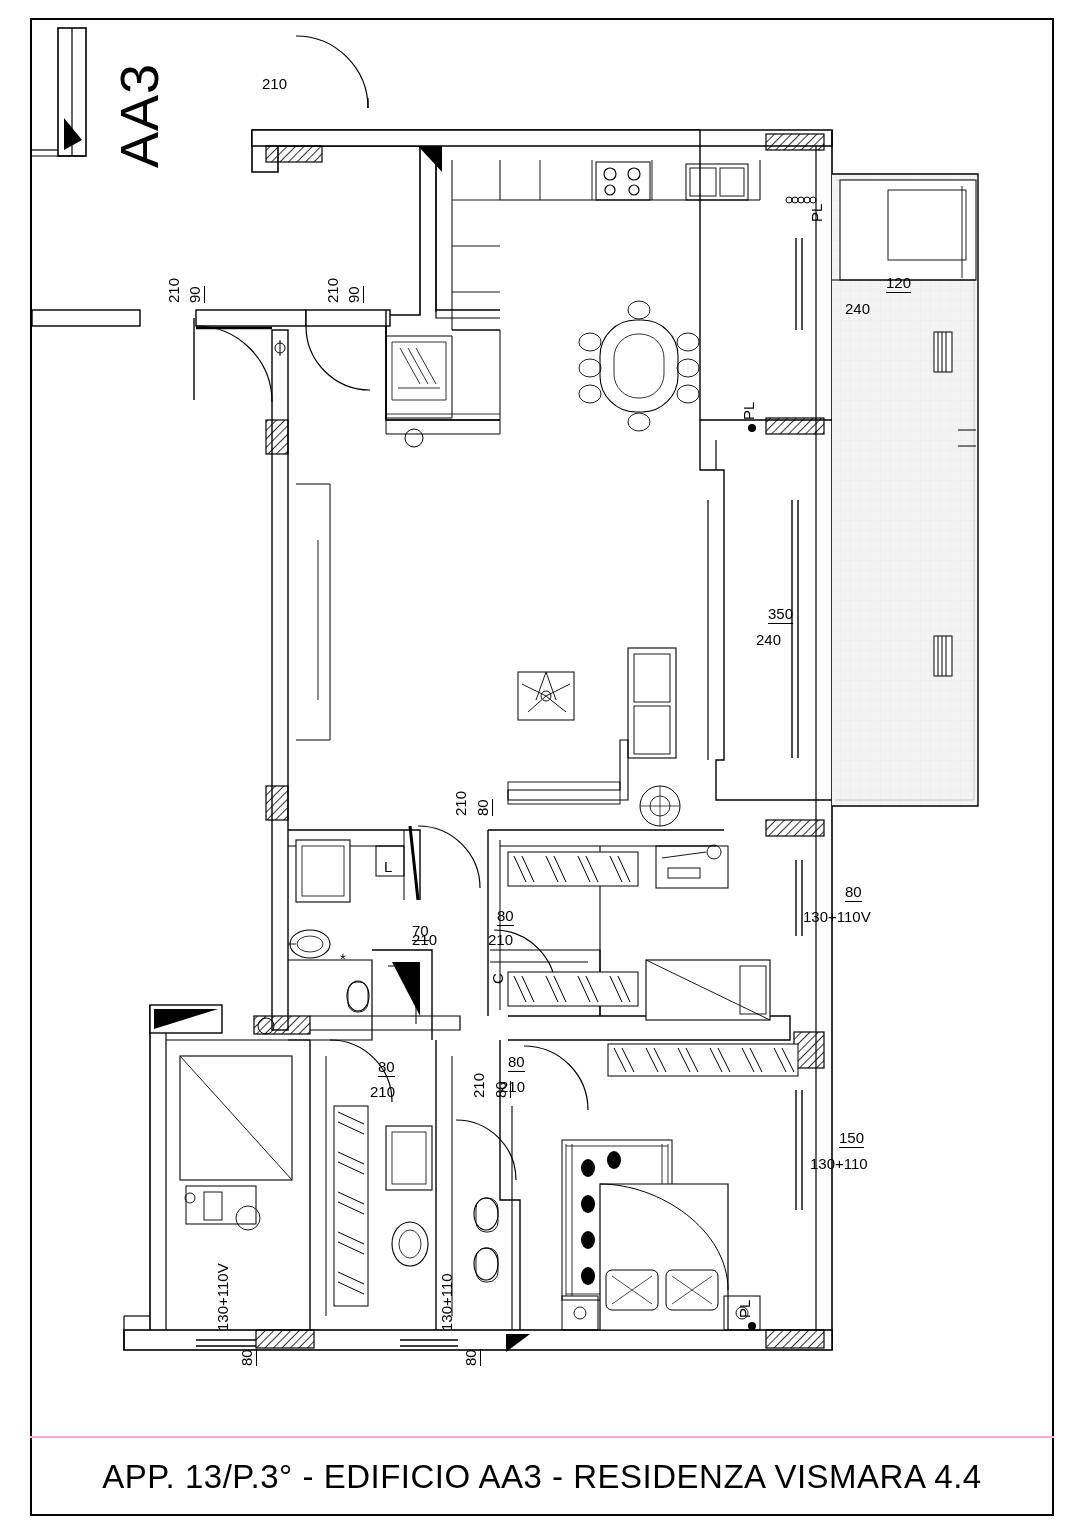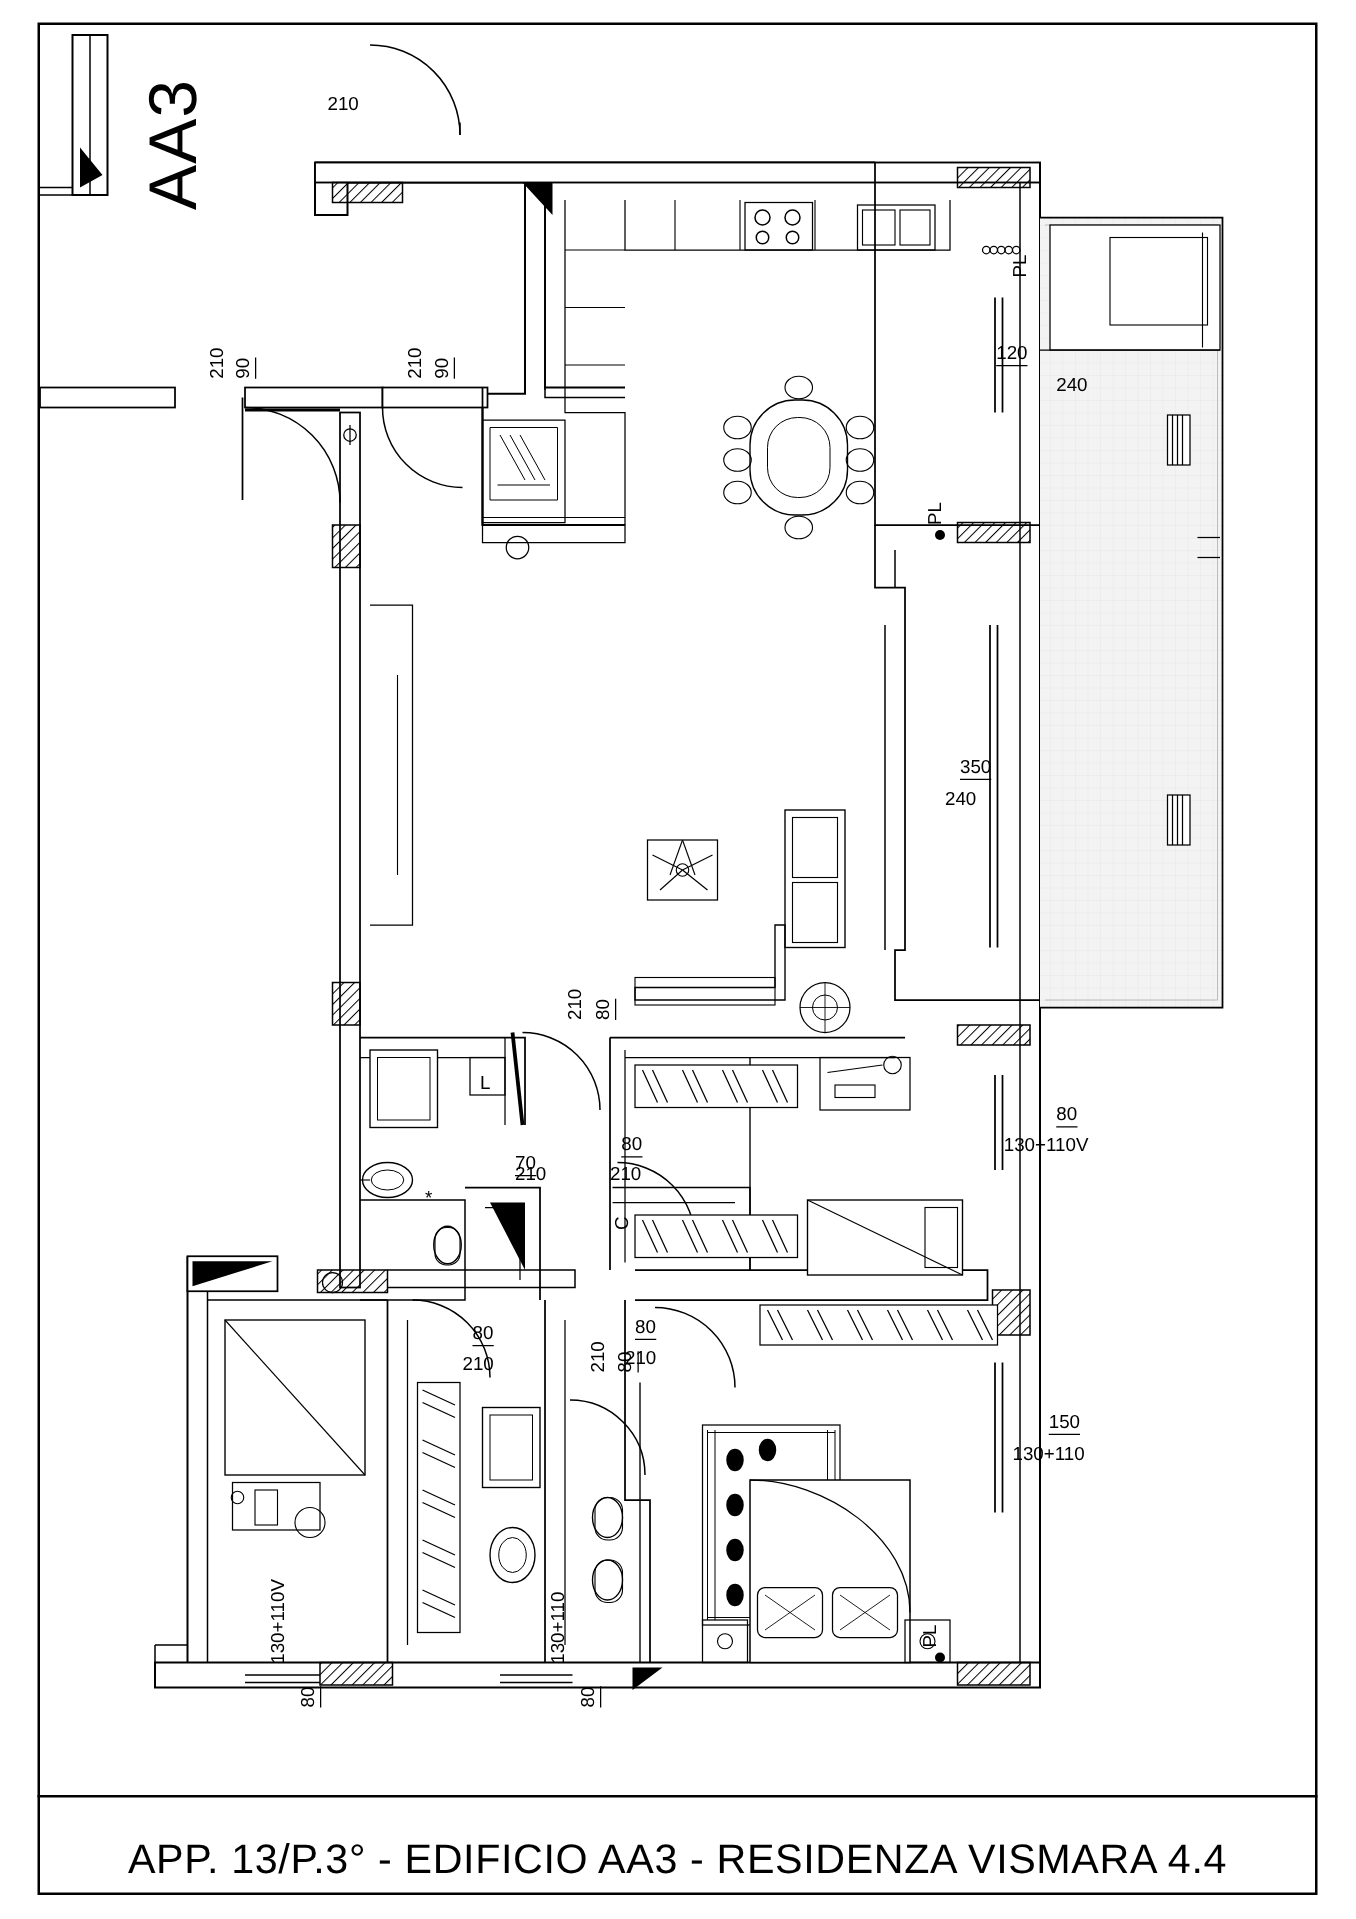--- a/index.html
+++ b/index.html
@@ -1,19 +1,19 @@
 <!DOCTYPE html>
 <html><head>
 <meta charset="utf-8">
 <style>
   html,body{margin:0;padding:0;background:#ffffff;}
   body{font-family:"Liberation Sans", sans-serif;}
   #page{position:relative;width:1085px;height:1535px;background:#fff;overflow:hidden;}
   .frame{position:absolute;left:30px;top:18px;width:1024px;height:1498px;border:2px solid #000;box-sizing:border-box;}
-  .titlebar{position:absolute;left:30px;top:1436px;width:1024px;height:100px;border-top:2px solid #000000;box-sizing:border-box;display:flex;align-items:center;justify-content:center;}
+  .titlebar{position:absolute;left:30px;top:1436px;width:1024px;height:80px;border-top:2px solid #f9a8d4;box-sizing:border-box;display:flex;align-items:center;justify-content:center;}
   .titlebar span{font-size:33px;letter-spacing:0.5px;color:#000;white-space:nowrap;}
   svg.plan{position:absolute;left:0;top:0;width:1085px;height:1535px;}
   .lbl{position:absolute;font-size:15px;color:#000;white-space:nowrap;line-height:1.15;}
   .lbl.u{border-bottom:1px solid #000;padding-bottom:1px;}
   .big{font-size:54px;letter-spacing:1px;}
 </style>
 </head>
 <body>
 
 <div id="page">
@@ -376,21 +376,21 @@
   <div class="lbl big" style="left:108px; top:168px; transform:rotate(-90deg); transform-origin:left top; width:140px;">
     <span>AA3</span>
   </div>
 
   <div id="annotation-layer">
       <div class="lbl" style="left: 262px; top: 75px;">210</div>
       <div class="lbl u" style="left: 186px; top: 303px; transform: rotate(-90deg); transform-origin: left top;">90</div>
       <div class="lbl" style="left: 165px; top: 303px; transform: rotate(-90deg); transform-origin: left top;">210</div>
       <div class="lbl u" style="left: 345px; top: 303px; transform: rotate(-90deg); transform-origin: left top;">90</div>
       <div class="lbl" style="left: 324px; top: 303px; transform: rotate(-90deg); transform-origin: left top;">210</div>
-      <div class="lbl u" style="left: 797px; top: 274px;">120</div>
+      <div class="lbl u" style="left: 886px; top: 274px;">120</div>
       <div class="lbl" style="left: 845px; top: 300px;">240</div>
       <div class="lbl u" style="left: 768px; top: 605px;">350</div>
       <div class="lbl" style="left: 756px; top: 631px;">240</div>
       <div class="lbl u" style="left: 474px; top: 816px; transform: rotate(-90deg); transform-origin: left top;">80</div>
       <div class="lbl" style="left: 452px; top: 816px; transform: rotate(-90deg); transform-origin: left top;">210</div>
       <div class="lbl u" style="left: 412px; top: 922px;">70</div>
       <div class="lbl" style="left: 412px; top: 931px;">210</div>
       <div class="lbl u" style="left: 497px; top: 907px;">80</div>
       <div class="lbl" style="left: 488px; top: 931px;">210</div>
       <div class="lbl u" style="left: 845px; top: 883px;">80</div>

